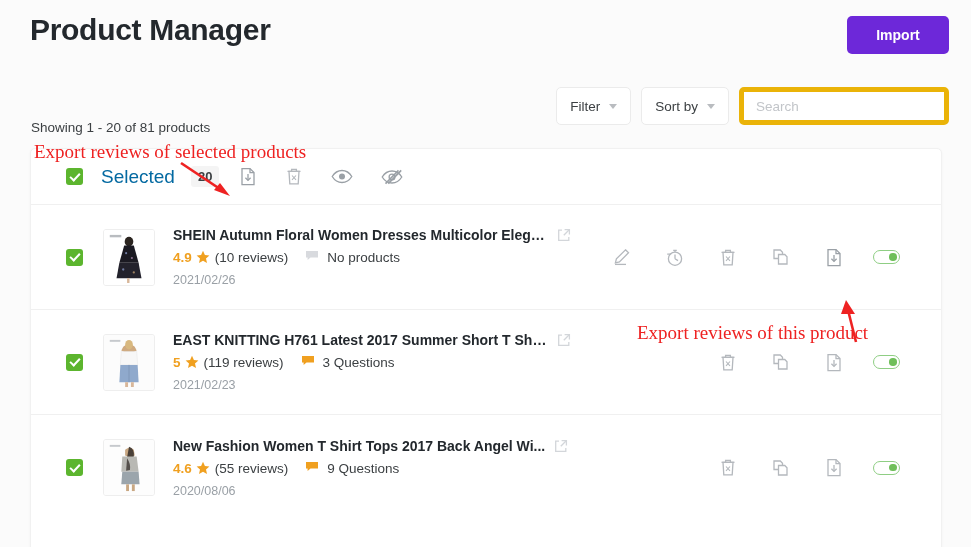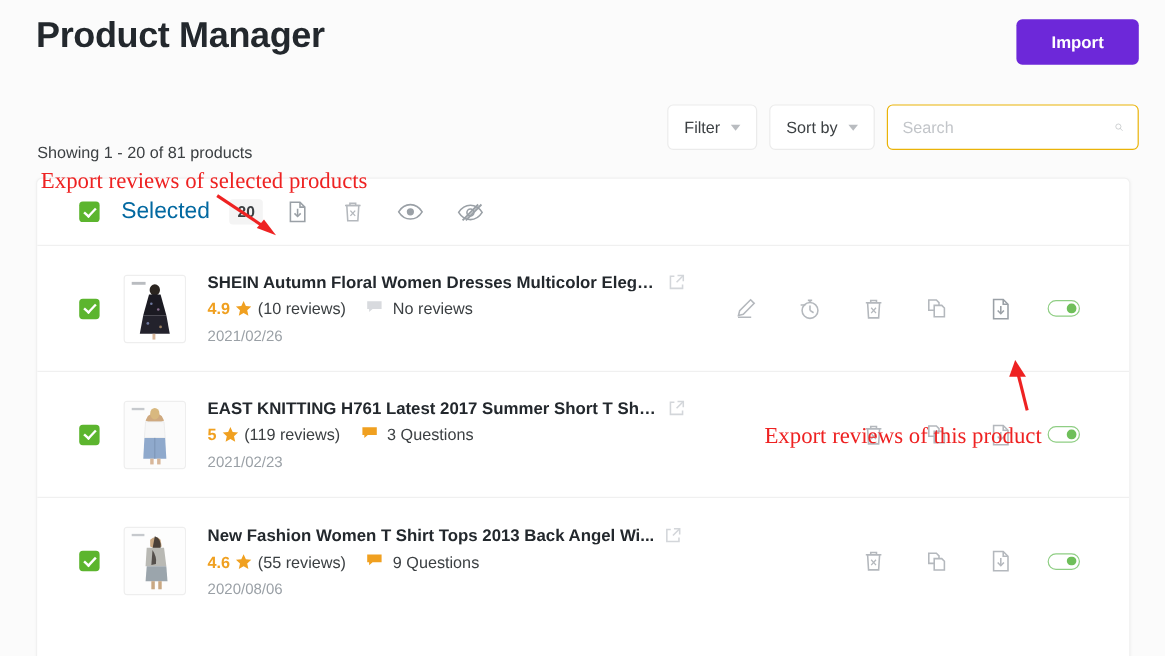--- a/index.html
+++ b/index.html
@@ -40,21 +40,21 @@
     font-size: 13.5px; color: #3c4043; cursor: pointer;
     font-family: "Liberation Sans", sans-serif;
   }
   .caret {
     width: 0; height: 0;
     border-left: 4.5px solid transparent; border-right: 4.5px solid transparent;
     border-top: 5px solid #b9bcc0;
   }
   .search-box {
     width: 210px; height: 38px;
-    background: #ffffff; border: 1px solid #eab308; border-radius: 5px;
+    background: #ffffff; border: 5px solid #eab308; border-radius: 5px;
     display: flex; align-items: center; padding: 0 12px;
   }
   .search-box input {
     flex: 1; border: none; outline: none; background: transparent;
     font-size: 13.5px; color: #3c4043;
     font-family: "Liberation Sans", sans-serif;
   }
   .search-box input::placeholder { color: #c2c5c9; }
 
   
@@ -134,21 +134,21 @@
     width: 7.5px; height: 7.5px; border-radius: 50%; background: #6fbf5a;
   }
 
   
   .anno {
     position: absolute; color: #ee2222;
     font-family: "Liberation Serif", serif;
     font-size: 19px; white-space: nowrap;
   }
   .anno-1 { left: 34px; top: 141px; }
-  .anno-2 { left: 637px; top: 353px; }
+  .anno-2 { left: 637px; top: 322px; }
   .arrow { position: absolute; }
 </style>
 </head>
 <body>
 
 <div class="page">
 
   <div class="page-title">Product Manager</div>
   <button class="import-btn">Import</button>
 
@@ -232,21 +232,21 @@
         <div class="meta">
           <span class="rating">4.9</span>
           <svg class="star" width="14" height="14" viewBox="0 0 14 14">
             <polygon points="7,0.8 8.9,5 13.4,5.5 10,8.6 11,13.1 7,10.8 3,13.1 4,8.6 0.6,5.5 5.1,5" fill="#f0a020"></polygon>
           </svg>
           <span class="reviews">(10 reviews)</span>
           <span class="qsep"></span>
           <svg width="14" height="11" viewBox="0 0 14 11">
             <path d="M1 1h12v6.5H5.5L2.6 10V7.5H1z" fill="#d8dade"></path>
           </svg>
-          <span class="qtext">No reviews</span>
+          <span class="qtext">No products</span>
         </div>
         <div class="date">2021/02/26</div>
       </div>
       <div class="row-actions">
         <div class="act">
           <svg width="18" height="18" viewBox="0 0 18 18">
             <path d="M12.5 1.8l3 3L6.4 13.9l-4 1 1-4z" fill="none" stroke="#b4b8bd" stroke-width="1.3"></path>
             <line x1="2" y1="16.4" x2="13" y2="16.4" stroke="#b4b8bd" stroke-width="1.3"></line>
           </svg>
         </div>
@@ -367,21 +367,21 @@
           <path d="M26 7 q6 2 5 10 l-3 4 -4 -3z" fill="#4a4038"></path>
           <path d="M19 17 h15 l2 16 h-18z" fill="#b9b9b4"></path>
           <path d="M24 19 q4 6 3 12 l-4 1z" fill="#55504c"></path>
           <path d="M19 33 h17 l1 13 h-19z" fill="#9ba5ac"></path>
           <rect x="23" y="46" width="3" height="7" fill="#c9a883"></rect>
           <rect x="29" y="46" width="3" height="7" fill="#c9a883"></rect>
         </svg>
       </div>
       <div class="info">
         <div class="title-line">
-          <div class="p-title">New Fashion Women T Shirt Tops 2013 Back Angel Wi...</div>
+          <div class="p-title">New Fashion Women T Shirt Tops 2017 Back Angel Wi...</div>
           <svg width="14" height="14" viewBox="0 0 14 14">
             <path d="M5 2.2H1.7v10.1h10.1V9" fill="none" stroke="#d3d6da" stroke-width="1.3"></path>
             <path d="M7.6 1.6h4.8v4.8" fill="none" stroke="#d3d6da" stroke-width="1.3"></path>
             <line x1="12.2" y1="1.8" x2="6.8" y2="7.2" stroke="#d3d6da" stroke-width="1.3"></line>
           </svg>
         </div>
         <div class="meta">
           <span class="rating">4.6</span>
           <svg class="star" width="14" height="14" viewBox="0 0 14 14">
             <polygon points="7,0.8 8.9,5 13.4,5.5 10,8.6 11,13.1 7,10.8 3,13.1 4,8.6 0.6,5.5 5.1,5" fill="#f0a020"></polygon>

